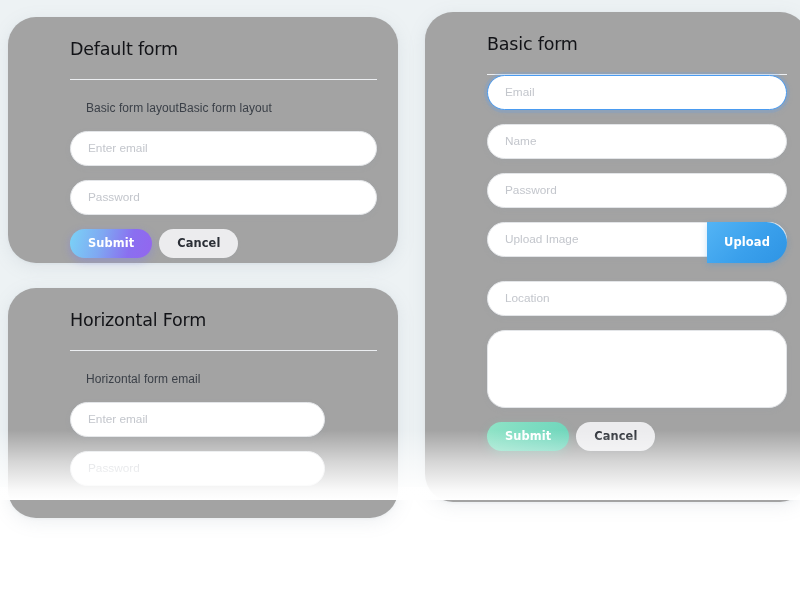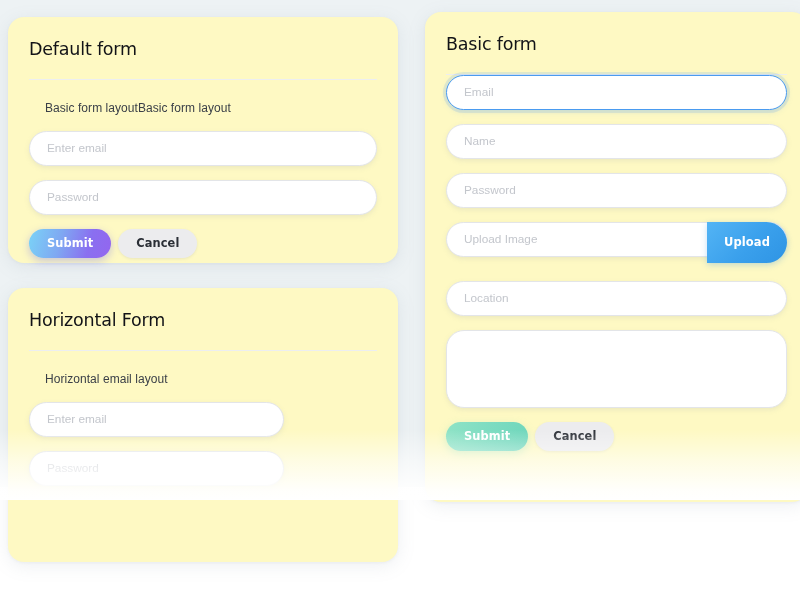--- a/index.html
+++ b/index.html
@@ -47,28 +47,29 @@
       rgba(255,255,255,0.55) 45%,
       rgba(255,255,255,0.93) 85%,
       rgba(255,255,255,1) 100%);
     pointer-events: none;
     z-index: 40;
   }
 
   
   .card {
     position: absolute;
-    background: #fef9c3;
-    border-radius: 16px;
+    background: #a3a3a3;
+    border-radius: 28px;
     box-shadow: 0 4px 18px rgba(120,140,155,0.13),
                 0 1px 3px rgba(120,140,155,0.08);
+    padding-left: 41px;
   }
 
   #card-default     { left: 8px;   top: 17px;  width: 390px; height: 246px; }
-  #card-horizontal  { left: 8px;   top: 288px; width: 390px; height: 274px; }
+  #card-horizontal  { left: 8px;   top: 288px; width: 390px; height: 230px; }
   #card-basic       { left: 425px; top: 12px;  width: 383px; height: 490px; }
 
   .card-inner { padding: 22px 21px 0 21px; }
 
   .card-title {
     font-family: "DejaVu Sans", sans-serif;
     font-size: 17.5px;
     font-weight: 500;
     letter-spacing: -0.2px;
     color: #121317;
@@ -213,21 +214,21 @@
         <button class="btn btn-submit-purple">Submit</button>
         <button class="btn btn-cancel">Cancel</button>
       </div>
     </div>
   </div>
 
   <div class="card" id="card-horizontal">
     <div class="card-inner">
       <div class="card-title">Horizontal Form</div>
       <div class="divider"></div>
-      <div class="subtitle">Horizontal email layout</div>
+      <div class="subtitle">Horizontal form email</div>
 
       <input class="field narrow" type="text" placeholder="Enter email" style="">
 
       <input class="field narrow" type="password" placeholder="Password" style="">
     </div>
   </div>
 
   <div class="card" id="card-basic">
     <div class="card-inner">
       <div class="card-title">Basic form</div>

